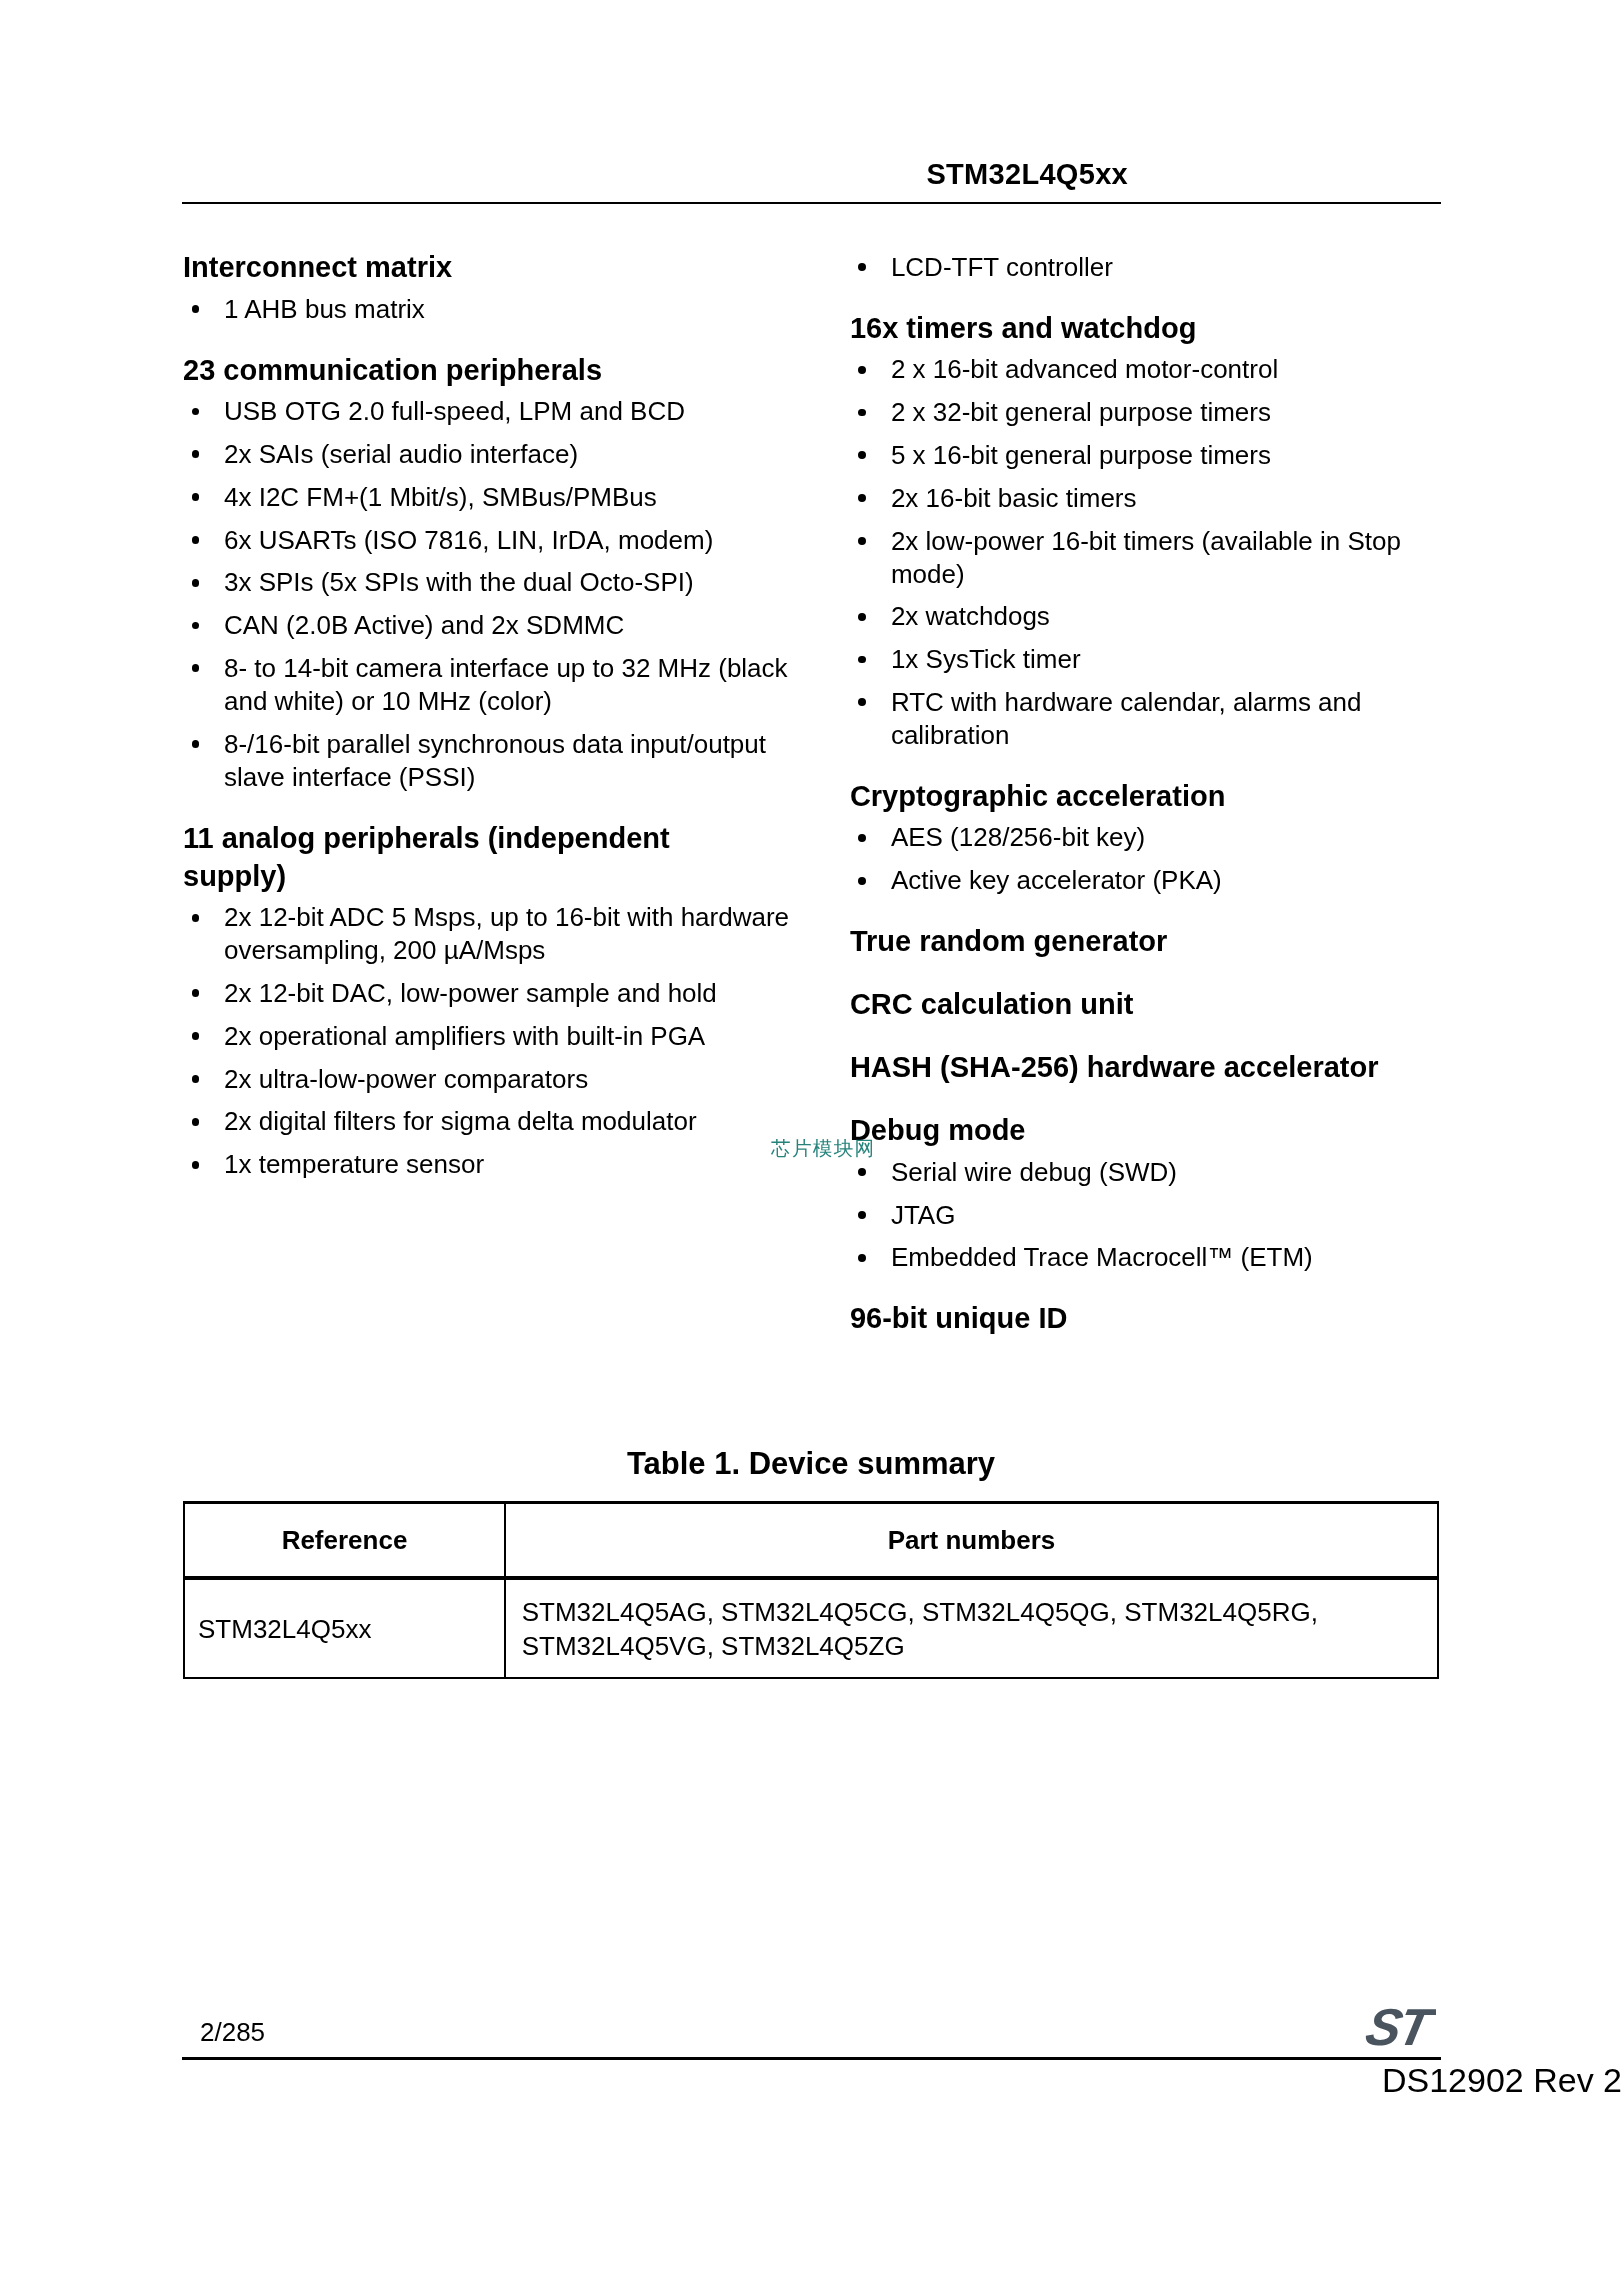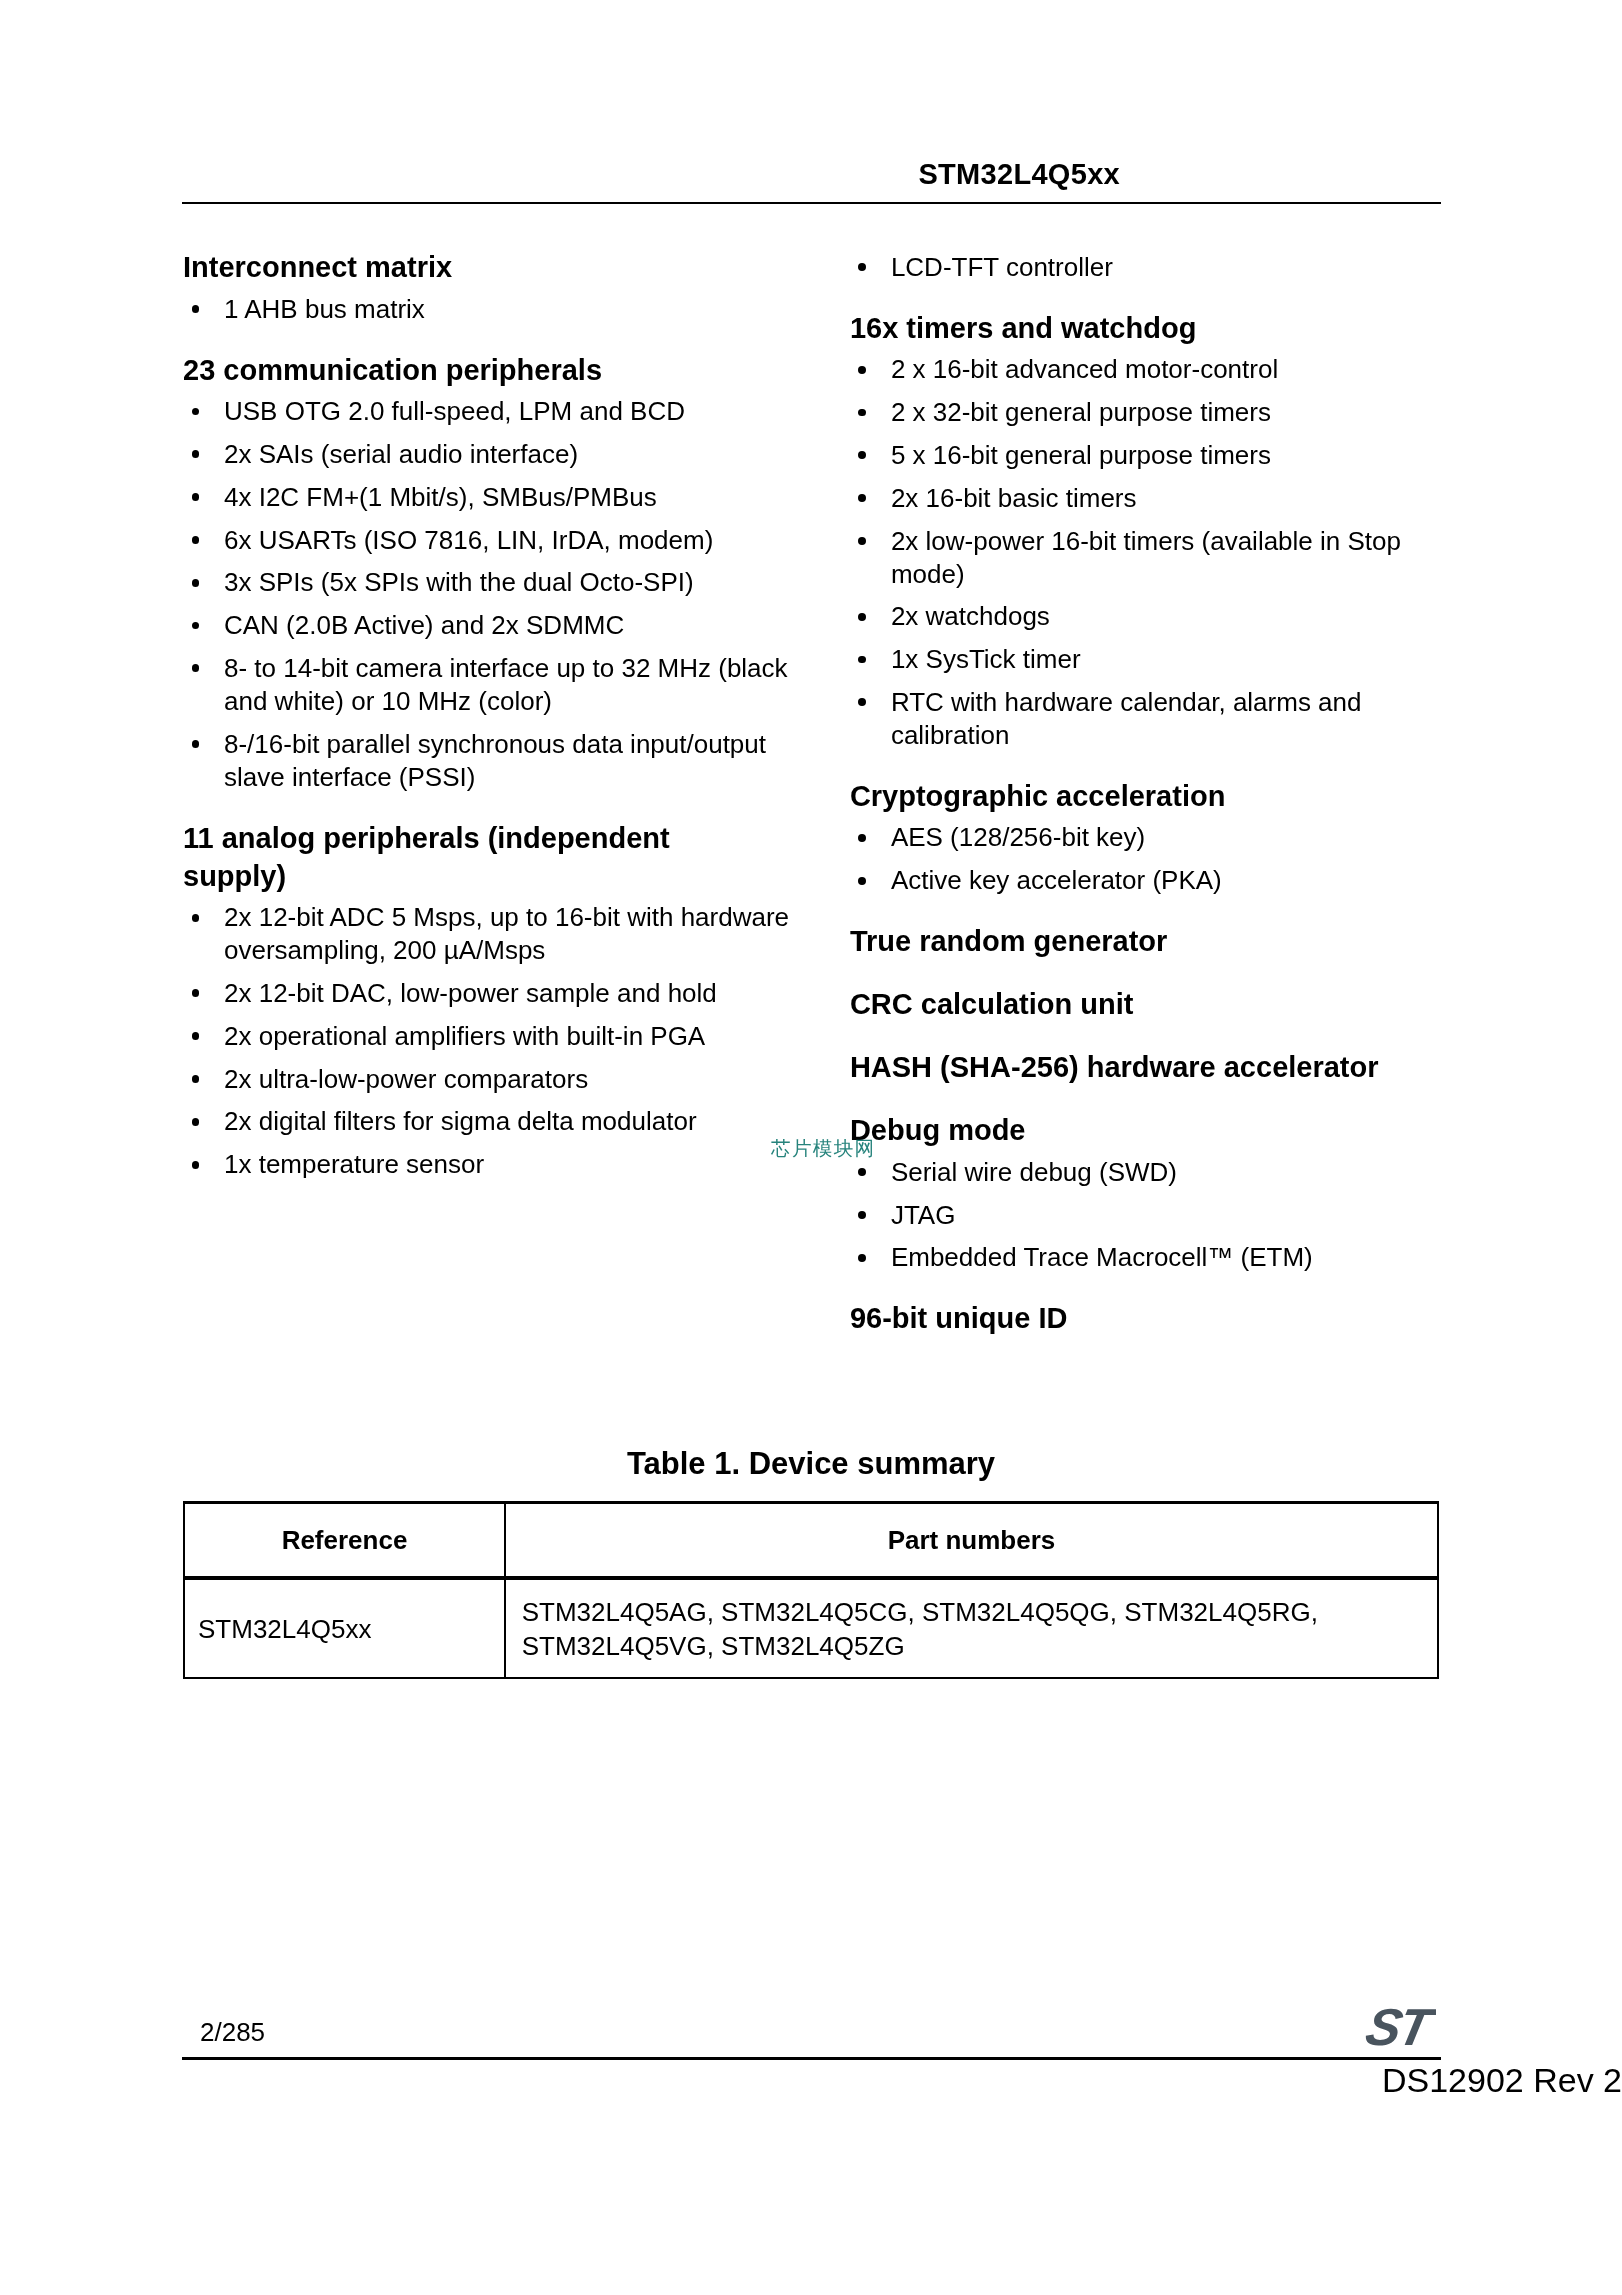--- a/index.html
+++ b/index.html
@@ -10,20 +10,21 @@
     background: #ffffff;
     font-family: "Liberation Sans", sans-serif;
     color: #000000;
     overflow: hidden;
   }
   .page {
     position: relative;
     width: 1302px;
     height: 2295px;
     background: #ffffff;
+    padding-left: 8px;
   }
   
   .header-title {
     position: absolute;
     top: 157px;
     right: 182px;
     font-size: 29px;
     font-weight: bold;
     line-height: 34px;
     letter-spacing: 0.3px;

